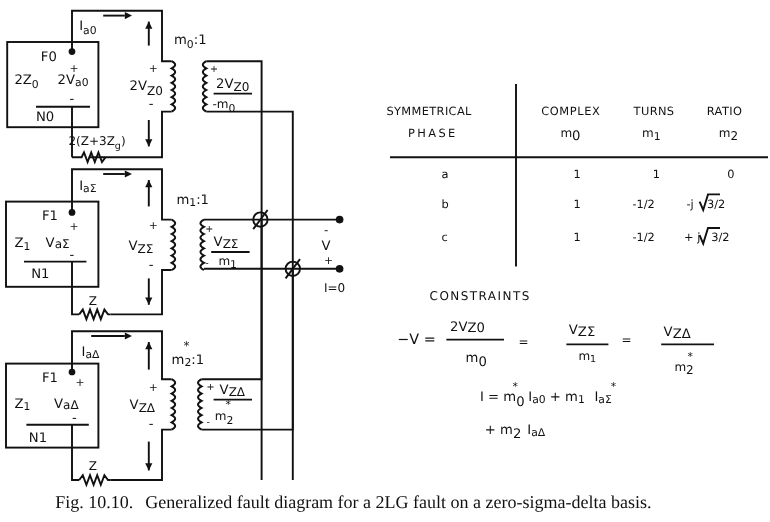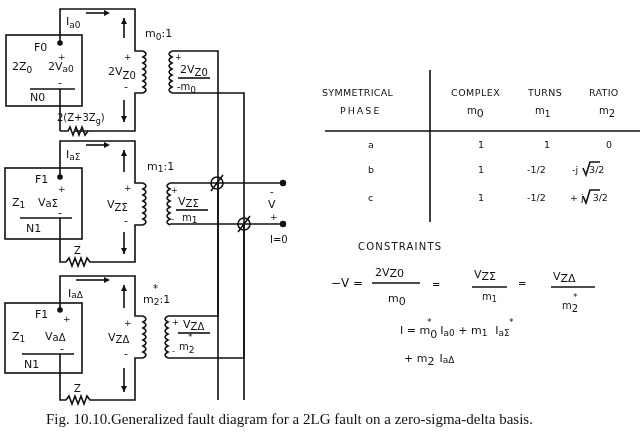--- a/index.html
+++ b/index.html
@@ -1,21 +1,21 @@
 <!DOCTYPE html>
 <html><head>
 <meta charset="utf-8">
 <style>
   html, body { margin:0; padding:0; background:#ffffff; }
   body { width:642px; height:435px; position:relative; overflow:hidden; font-family:"Liberation Sans", sans-serif; color:#111; }
   svg { position:absolute; left:0; top:0; }
   .lbl { font-family:"DejaVu Sans", sans-serif; fill:#111; }
   .w { stroke:#111; stroke-width:1.6; fill:none; }
   .caption { position:absolute; left:46px; top:411px; font-family:"Liberation Serif", serif; font-size:15px; color:#111; white-space:nowrap; }
-  .caption .num { }
+  .caption .num { margin-right:10px; }
 </style>
 </head>
 <body>
 
 <svg width="642" height="435" viewBox="0 0 642 435">
 
   <g>
     <rect class="w" x="6" y="35" width="76" height="71"></rect>
     <line class="w" x1="30" y1="89" x2="75" y2="89"></line>
 

